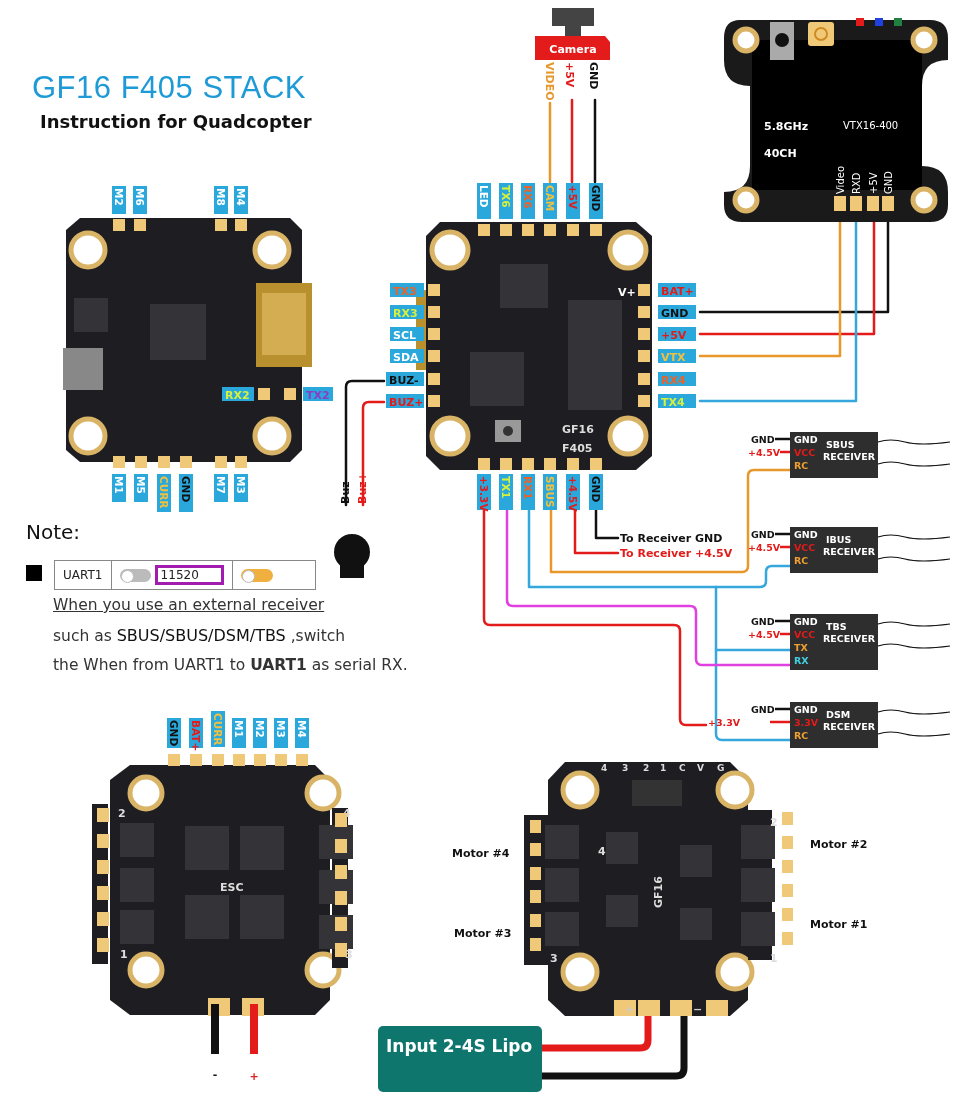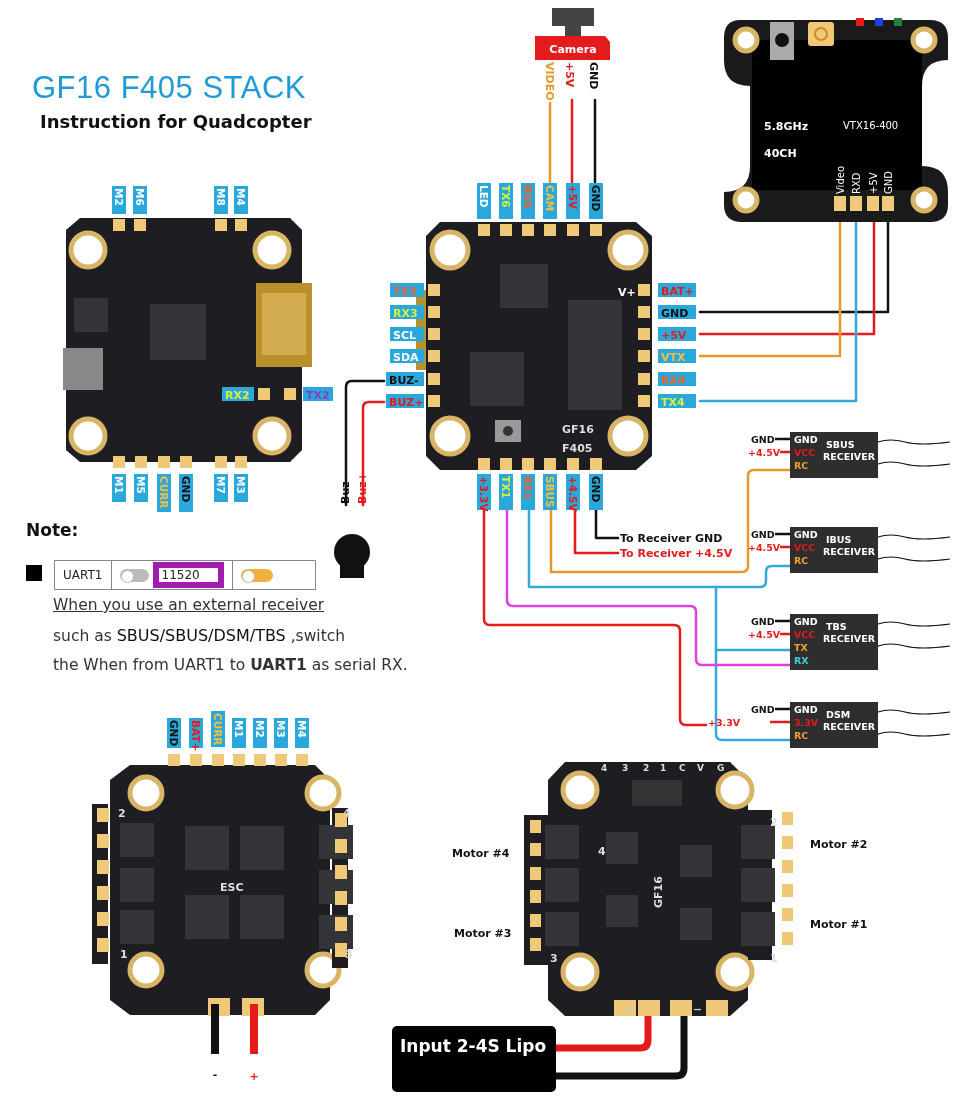--- a/index.html
+++ b/index.html
@@ -1,31 +1,31 @@
 <!DOCTYPE html>
 <html><head>
 <meta charset="utf-8">
 <style>
   html, body { margin:0; padding:0; background:#fff; }
   body { width:960px; height:1119px; position:relative; overflow:hidden; font-family:"DejaVu Sans", sans-serif; }
   .abs { position:absolute; }
   .title { left:32px; top:70px; font-size:31px; color:#1e9ad6; font-family:"Liberation Sans", sans-serif; letter-spacing:0.5px; }
   .subtitle { left:40px; top:111px; font-size:18px; font-weight:bold; color:#111; font-family:"DejaVu Sans", sans-serif;text-align:center; }
   svg#diagram { position:absolute; left:0; top:0; }
-  .note-title { left:26px; top:520px; font-size:17px; font-weight:bold; color:#111; }
+  .note-title { left:26px; top:520px; font-size:20px; font-weight:normal; color:#111; }
   .note-square { left:26px; top:565px; width:16px; height:16px; background:#000; }
   .uart-table { left:54px; top:560px; height:28px; border:1px solid #888; display:flex; background:#fff; }
   .uart-cell { border-right:1px solid #888; display:flex; align-items:center; font-size:12px; color:#222; padding:0 8px; }
   .uart-cell:last-child { border-right:none; }
   .toggle { width:32px; height:13px; border-radius:7px; position:relative; display:inline-block; }
   .toggle .knob { position:absolute; top:1px; width:11px; height:11px; border-radius:50%; background:#fff; border:1px solid #bbb; }
-  .baud { border:6px solid #a21caf; font-size:12px; padding:0 3px; width:60px; margin-left:4px; height:14px; line-height:14px; }
+  .baud { border:3px solid #a21caf; font-size:12px; padding:0 3px; width:60px; margin-left:4px; height:14px; line-height:14px; }
   .note-text { left:53px; font-size:15.5px; color:#333; font-family:"DejaVu Sans", sans-serif; }
   .note-text b.big { font-weight:normal; color:#111; font-size:16px; }
-  .lipo { left:392px; top:1026px; width:164px; height:66px; background:#000000; border-radius:5px; color:#fff; font-weight:bold; font-size:17px; padding:10px 0 1px 8px; box-sizing:border-box; }
+  .lipo { left:378px; top:1026px; width:164px; height:66px; background:#0f766e; border-radius:5px; color:#fff; font-weight:bold; font-size:17px; padding:10px 0 1px 8px; box-sizing:border-box; }
 </style>
 </head>
 <body>
 
 <div class="abs title">GF16 F405 STACK</div>
 <div class="abs subtitle">Instruction for Quadcopter</div>
 
 <svg id="diagram" width="960" height="1119" viewBox="0 0 960 1119">
   <defs>
     <style>

